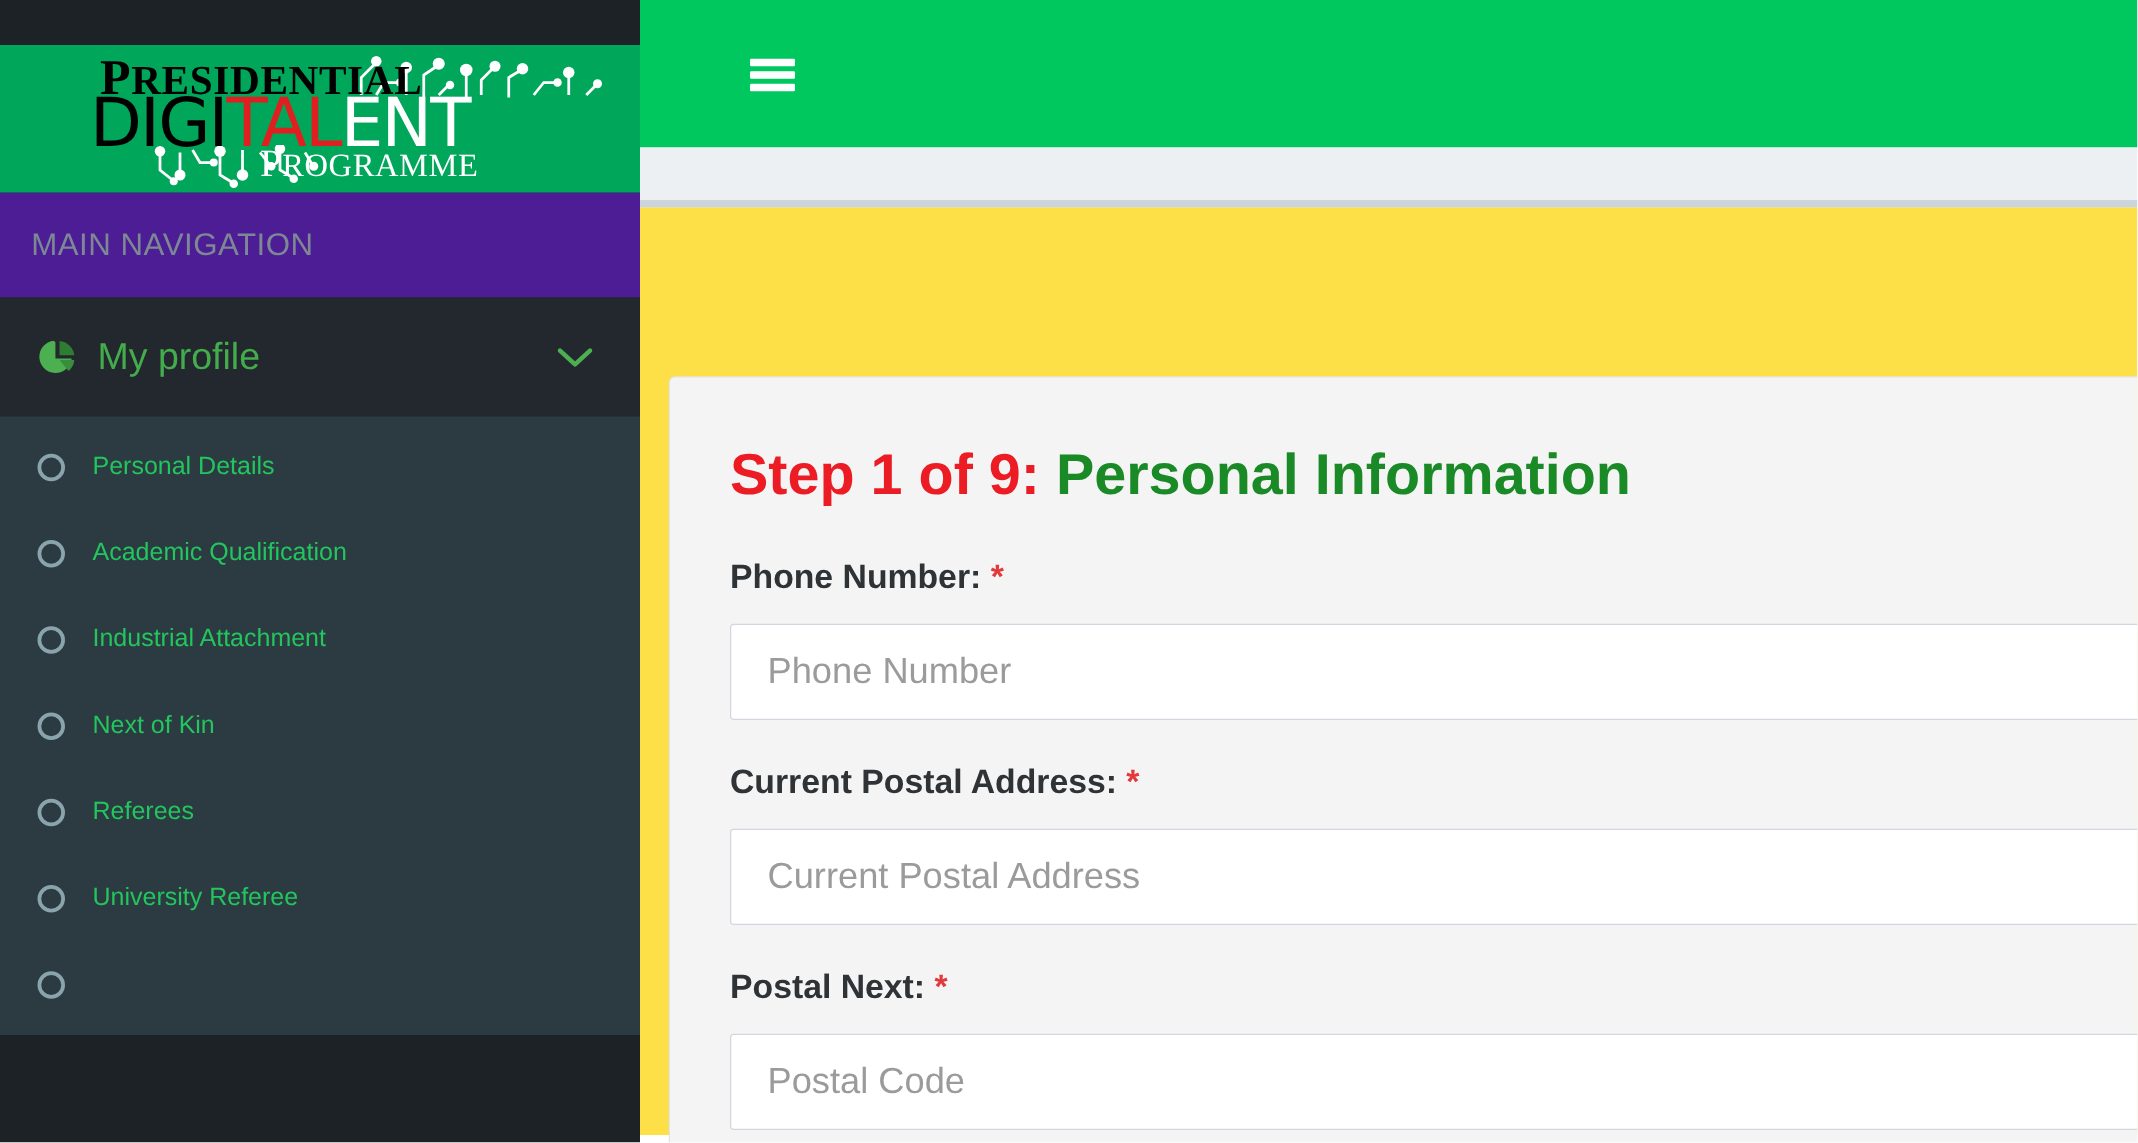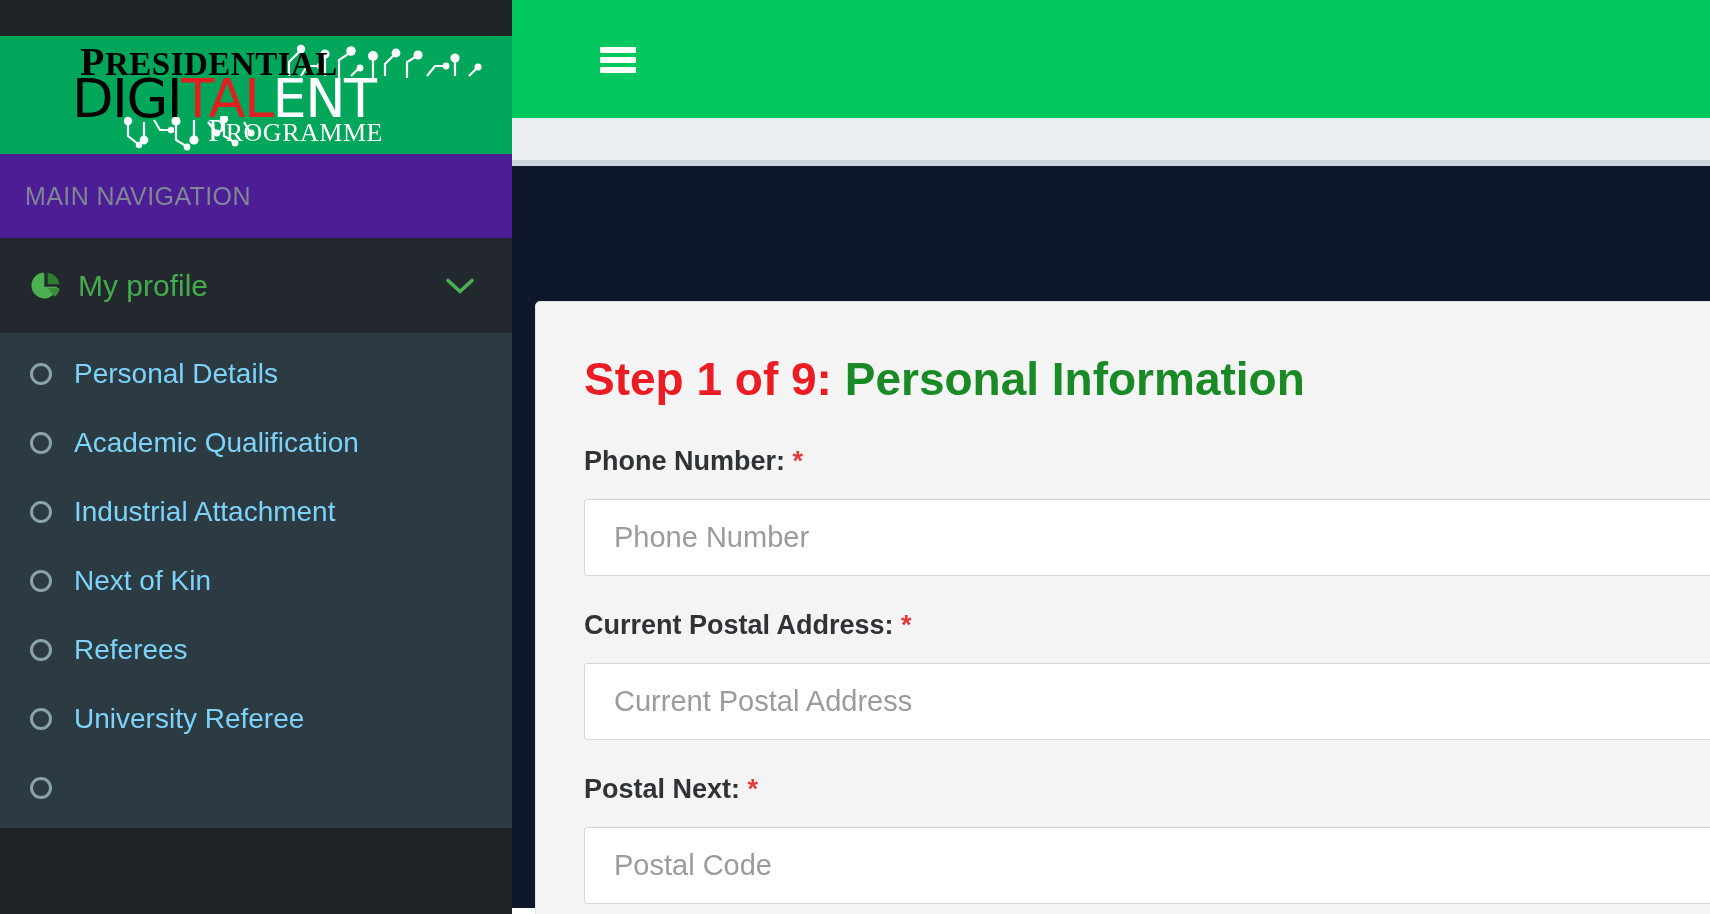--- a/index.html
+++ b/index.html
@@ -144,22 +144,22 @@
   }
   .sub-item .ring {
     width: 22px; height: 22px;
     flex: 0 0 22px;
     border: 3px solid #8aa4ad;
     border-radius: 50%;
     margin-right: 22px;
     box-sizing: border-box;
   }
   .sub-label {
-    color: #7dd3fc;
-    font-size: 28px;
+    color: #22c55e;
+    font-size: 20px;
     white-space: nowrap;
   }
 
   
   #main {
     position: absolute;
     left: 512px; top: 0;
     width: 1198px;
     height: 914px;
     background: #ffffff;
@@ -191,21 +191,21 @@
 
   #breadcrumb-bar {
     position: relative;
     height: 48px;
     background: #ecf0f3;
     border-bottom: 6px solid #ccd4dc;
   }
 
   #content {
     position: relative;
-    background: #0f172a;
+    background: #fde047;
     height: 742px;
     padding-top: 117px;
   }
 
   #form-card {
     position: absolute;
     left: 23px;
     top: 135px;
     width: 1260px;
     background: #f4f4f4;

